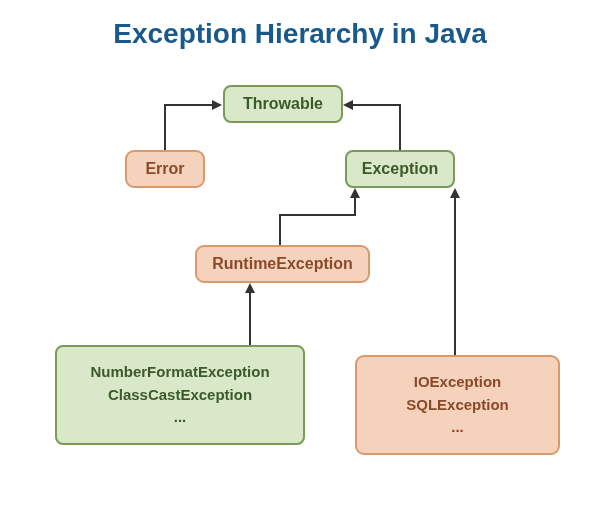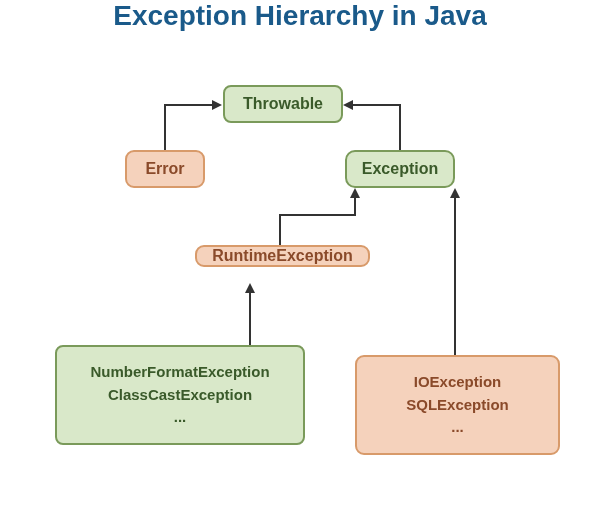--- a/index.html
+++ b/index.html
@@ -9,20 +9,21 @@
     background: #fff;
     font-family: Arial, Helvetica, sans-serif;
     position: relative;
     overflow: hidden;
   }
   .title {
     text-align: center;
     font-size: 28px;
     font-weight: bold;
     color: #1a5a8a;
+    padding-top: 18px;
   }
   .canvas {
     position: absolute;
     left: 0; top: 0;
     width: 600px; height: 510px;
   }
   .node {
     position: absolute;
     border: 2px solid;
     border-radius: 8px;
@@ -81,23 +82,23 @@
 
     <path d="M 250 345 L 250 285" stroke="#333" stroke-width="2" fill="none" marker-end="url(#ah)"></path>
 
     <path d="M 455 355 L 455 190" stroke="#333" stroke-width="2" fill="none" marker-end="url(#ah)"></path>
   </svg>
 
   <div class="node green" style="left:223px; top:85px; width:120px; height:38px;">Throwable</div>
 
   <div class="node orange" style="left:125px; top:150px; width:80px; height:38px;">Error</div>
 
-  <div class="node green" style="left:345px; top:150px; width:110px; height:38px;border-radius:10px;">Exception</div>
+  <div class="node green" style="left:345px; top:150px; width:110px; height:38px;">Exception</div>
 
-  <div class="node orange" style="left:195px; top:245px; width:175px; height:22px;">RuntimeException</div>
+  <div class="node orange" style="left:195px; top:245px; width:175px; height:38px;">RuntimeException</div>
 
   <div class="node green list-node" style="left:55px; top:345px; width:250px;">
     <div>NumberFormatException</div>
     <div>ClassCastException</div>
     <div>...</div>
   </div>
 
   <div class="node orange list-node" style="left:355px; top:355px; width:205px;">
     <div>IOException</div>
     <div>SQLException</div>

